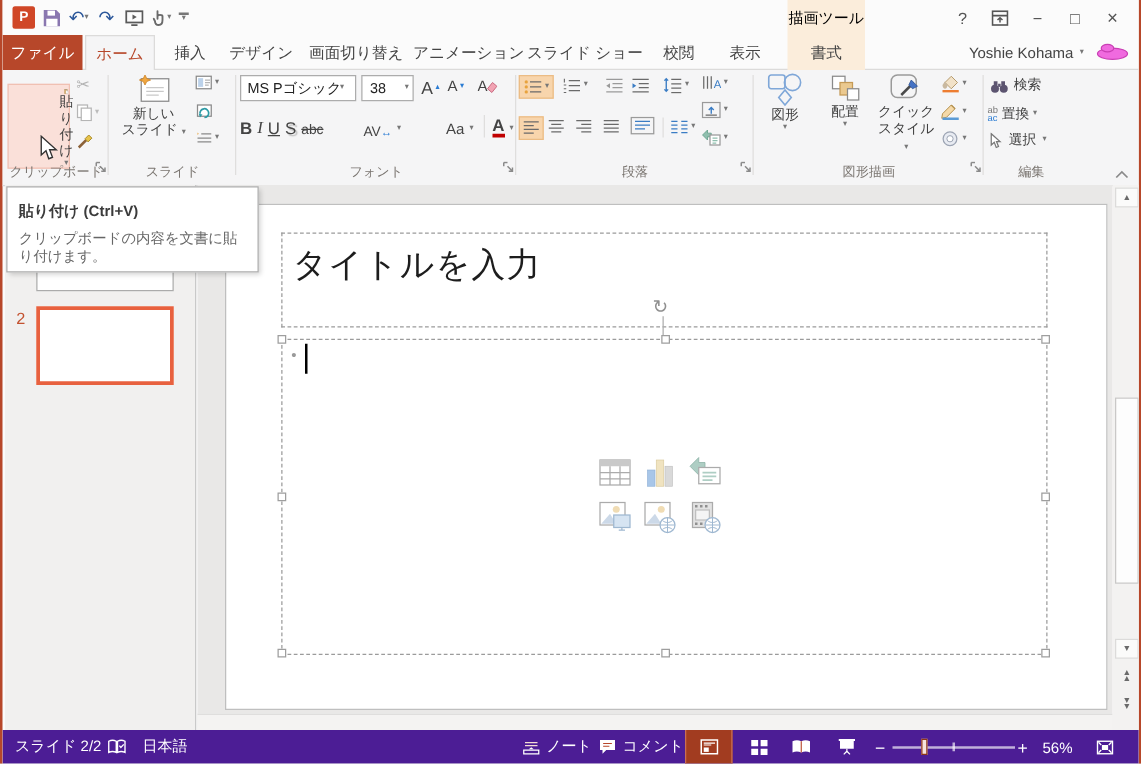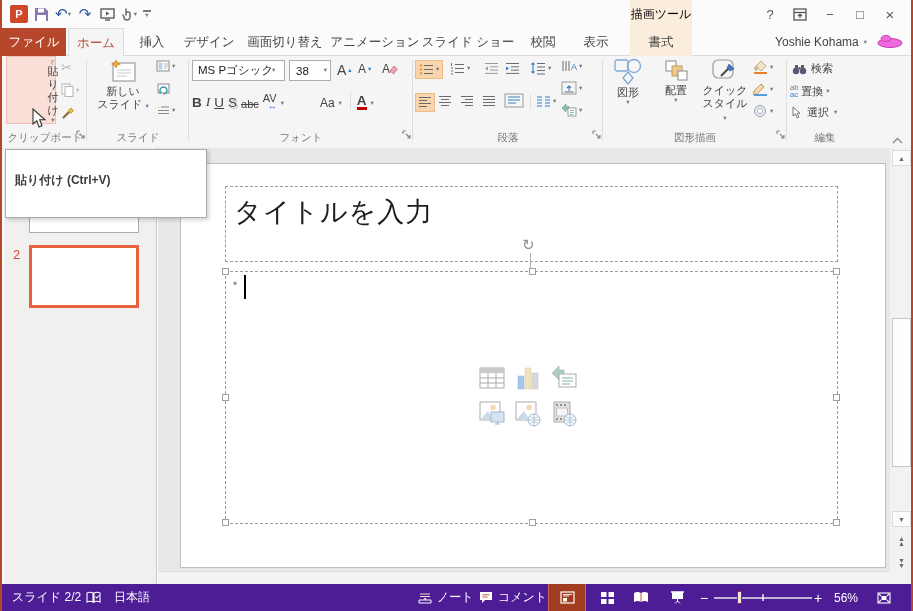--- a/index.html
+++ b/index.html
@@ -35,21 +35,21 @@
   .launcher{position:absolute;bottom:5px;right:1px;}
   .blabel{font-size:11px;color:#3F3F3F;line-height:13px;text-align:center;}
   .bigbtn{position:absolute;display:flex;flex-direction:column;align-items:center;}
   .minibtn{position:absolute;display:flex;align-items:center;gap:2px;}
   .togglesel{background:#F8D5AC;border:1px solid #EBBC85;}
   .cbox{position:absolute;background:#fff;border:1px solid #ACACAC;display:flex;align-items:center;
     font-size:11.5px;color:#222;box-sizing:border-box;overflow:hidden;white-space:nowrap;}
   .fbtn{display:inline-flex;align-items:flex-end;margin-right:4px;font-size:13.5px;color:#444;}
   
   #tooltip{position:absolute;left:3px;top:149px;width:202px;height:69px;background:#fff;border:1px solid #ABABAB;
-    box-shadow:2px 2px 4px rgba(0,0,0,.18);z-index:40;box-sizing:border-box;padding:22px 9px;}
+    box-shadow:2px 2px 4px rgba(0,0,0,.18);z-index:40;box-sizing:border-box;padding:11px 9px;}
   #tooltip .tt-title{font-size:12px;font-weight:bold;color:#3B3B3B;}
   #tooltip .tt-body{font-size:11.5px;color:#666;margin-top:6px;line-height:15px;width:180px;}
   
   #panel{position:absolute;left:2px;top:148px;width:153px;height:436px;background:#F1F0EF;border-right:1px solid #C9C9C9;box-sizing:border-box;}
   .thumb{position:absolute;background:#fff;border:1px solid #ABABAB;box-sizing:border-box;}
   #thumb2{border:3px solid #E8613F;}
   #thumb2num{position:absolute;left:9px;top:99px;font-size:13px;color:#C3512E;}
   
   #main{position:absolute;left:156px;top:148px;width:732px;height:436px;background:#E9E8E7;}
   #slide{position:absolute;left:22px;top:15px;width:706px;height:405px;background:#fff;border:1px solid #BFBFBF;box-sizing:border-box;}
@@ -158,21 +158,21 @@
       <svg width="28" height="14" viewBox="0 0 28 14">
           <ellipse cx="15" cy="9" rx="12" ry="4.5" fill="#F06ADF" stroke="#C93FB4" stroke-width="1"></ellipse>
           <ellipse cx="11" cy="4.5" rx="5" ry="3" fill="#F06ADF" stroke="#C93FB4" stroke-width="1"></ellipse>
         </svg>
     </span>
   </div>
 
   <div id="ribbon">
 
     <div class="rgroup" style="left:2px;width:82px;">
-      <div class="bigbtn" style="left:2px;top:0;width:50px;height:68px;background:#FAE0D9;border:1px solid #F0C0B2;box-sizing:border-box;padding-left:44px;">
+      <div class="bigbtn" style="left:2px;top:11px;width:50px;height:68px;background:#FAE0D9;border:1px solid #F0C0B2;box-sizing:border-box;padding-left:44px;">
         <svg width="24" height="30" viewBox="0 0 24 30" style="margin-top:3px;">
           <rect x="2" y="3" width="17" height="24" fill="#DBAE6A" stroke="#9C7B43" stroke-width="1"></rect>
           <rect x="7" y="1" width="7" height="4" rx="1" fill="#8C8C8C"></rect>
           <path d="M10 9h11v17H10z" fill="#fff" stroke="#8C8C8C" stroke-width="1"></path>
           <path d="M17 9l4 4h-4z" fill="#D8D8D8" stroke="#8C8C8C" stroke-width=".8"></path>
         </svg>
         <span class="blabel">貼り付け</span>
         <span class="car">▾</span>
       </div>
       <span class="minibtn" style="left:57px;top:4px;font-size:13px;color:#B3B3B3;">
@@ -259,21 +259,21 @@
             <text x="0" y="12" font-size="12" fill="#444" font-family="sans-serif">A</text>
             <path d="M8 10l4-5 3.5 3-4 5z" fill="#F2A3B3" stroke="#C96A80" stroke-width=".8"></path>
           </svg>
       </span>
       <div class="abs" style="left:2px;top:36px;display:flex;align-items:flex-end;">
         <span class="fbtn" style="font-weight:bold;">B</span>
         <span class="fbtn" style="font-style:italic;font-family:'Liberation Serif',serif;">I</span>
         <span class="fbtn" style="text-decoration:underline;">U</span>
         <span class="fbtn" style="text-shadow:1.5px 1.5px 1px #BBB;">S</span>
         <span class="fbtn" style="font-size:11px;text-decoration:line-through;">abc</span>
-        <span class="fbtn" style="font-size:11px;flex-direction:column;display:inline-flex;align-items:flex-end;line-height:8px;">
+        <span class="fbtn" style="font-size:11px;display:inline-flex;align-items:flex-end;line-height:8px;margin-left:28px;">
           <span>AV</span>
             <span style="color:#2B7CD3;font-size:9px;">↔</span>
         </span>
         <span class="car" style="margin:0 4px 4px 0;">▾</span>
         <span class="fbtn" style="font-size:12px;margin-left:32px;">Aa</span>
         <span class="car" style="margin:0 6px 4px 0;">▾</span>
         <span style="width:1px;height:18px;background:#DFDEDD;margin:0 6px 0 2px;"></span>
         <span class="fbtn" style="font-weight:bold;border-bottom:3.5px solid #C00000;line-height:12px;">A</span>
         <span class="car" style="margin:0 0 4px 0;">▾</span>
       </div>
@@ -486,20 +486,21 @@
   </div>
 
   <span id="cursor">
     <svg width="15" height="21" viewBox="0 0 15 21">
         <path d="M1 1v15l3.8-3.4L7 19l3-1.2-2.3-6H13z" fill="#fff" stroke="#333" stroke-width="1.1"></path>
       </svg>
   </span>
 
   <div id="tooltip">
     <div class="tt-title">貼り付け (Ctrl+V)</div>
+    <div class="tt-body">クリップボードの内容を文書に貼り付けます。</div>
   </div>
 
   <div id="panel">
     <div class="thumb" style="left:25px;top:22px;width:110px;height:63px;"></div>
     <span id="thumb2num">2</span>
     <div class="thumb" id="thumb2" style="left:25px;top:97px;width:110px;height:63px;"></div>
   </div>
 
   <div id="main">
     <div id="slide">

